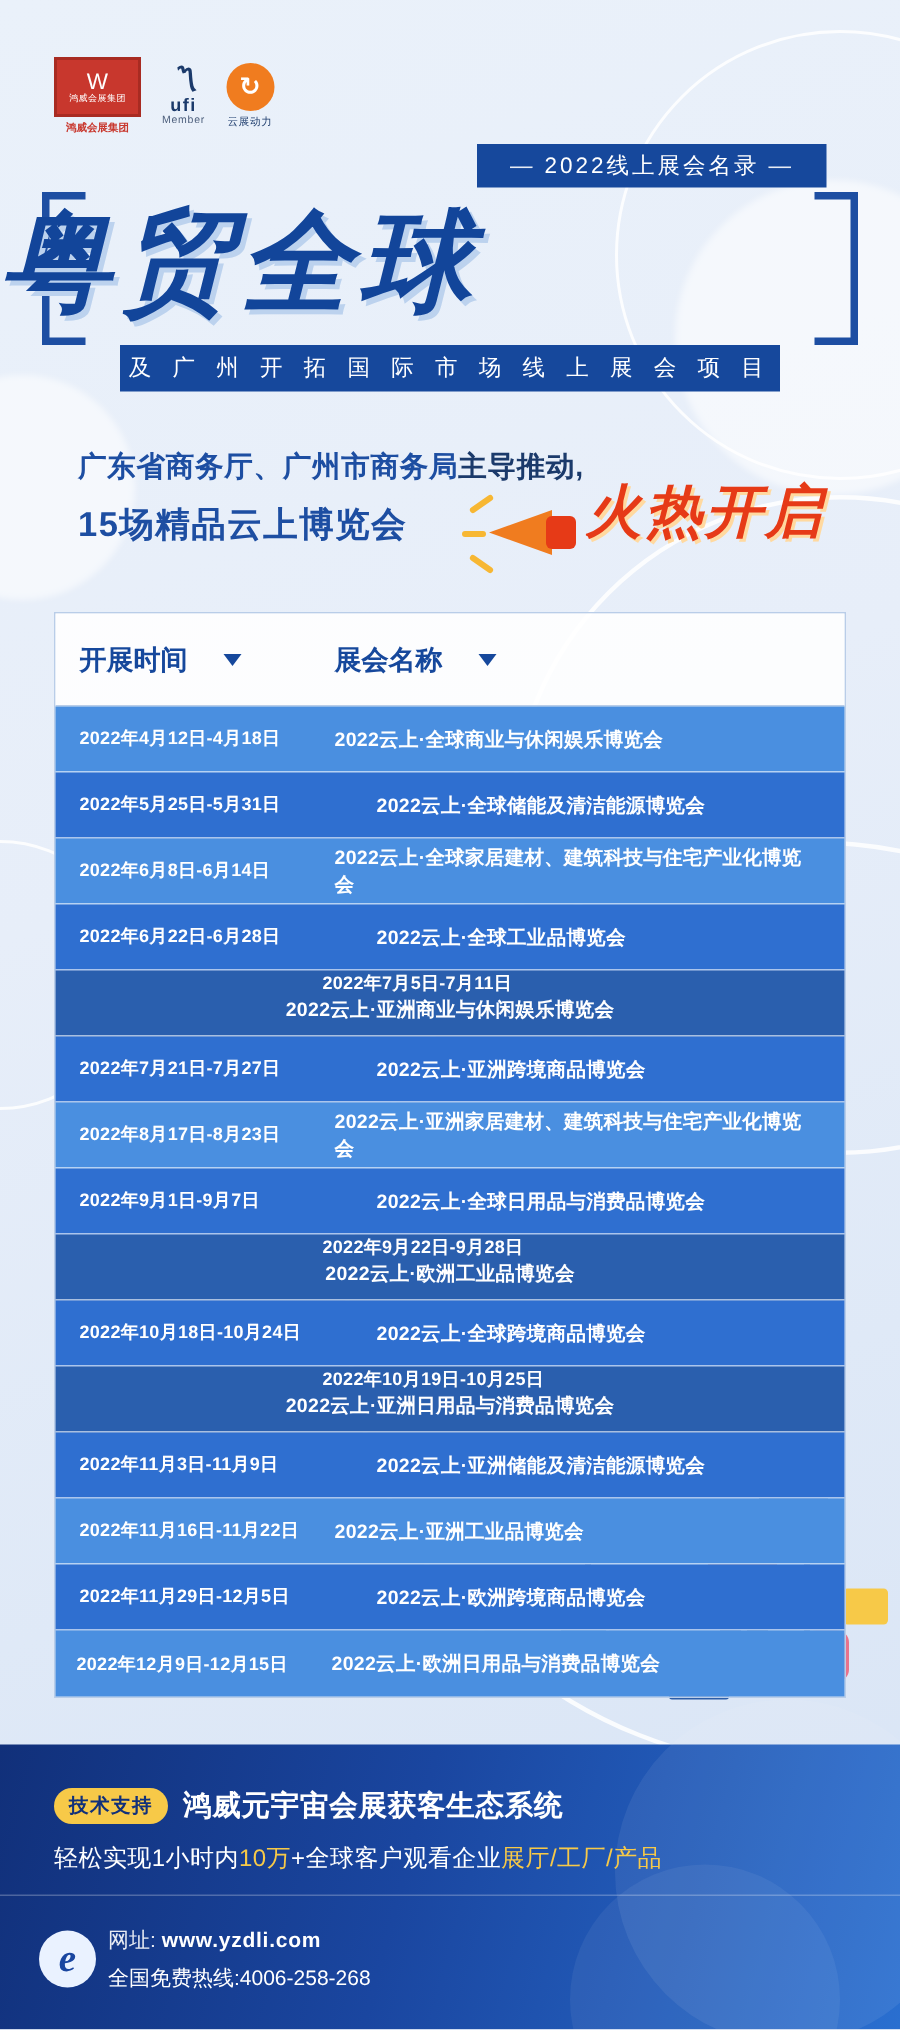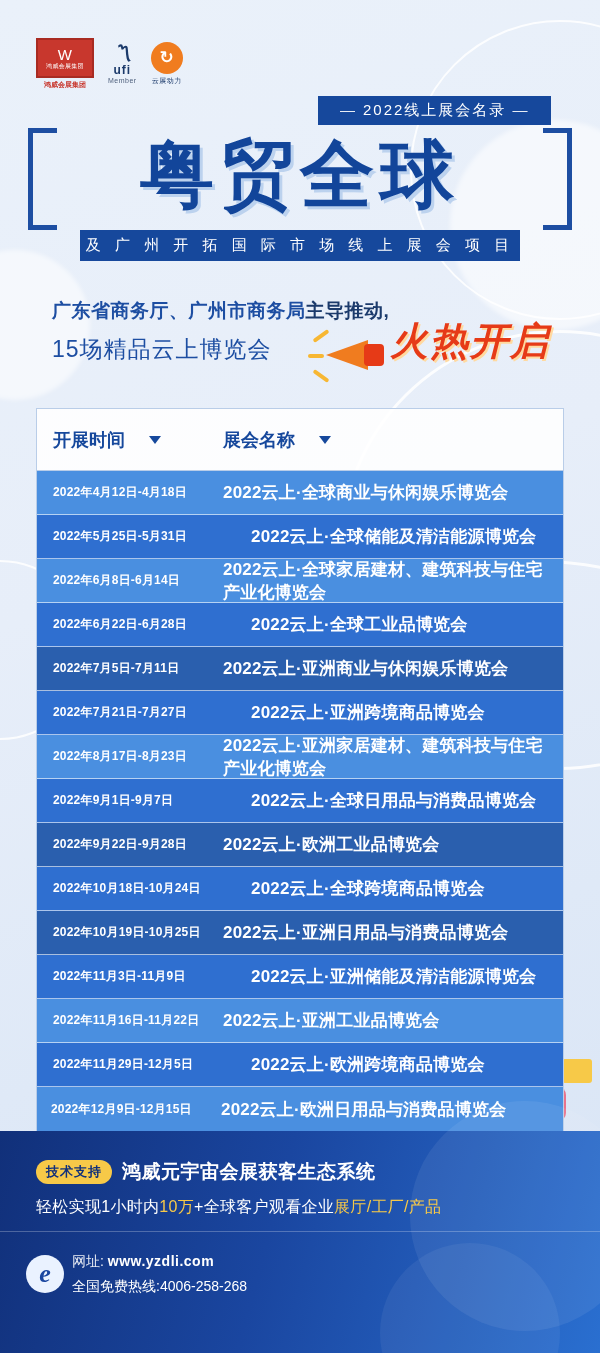--- a/index.html
+++ b/index.html
@@ -81,39 +81,39 @@
     position: absolute; left: 28px; top: 128px; width: 544px; height: 92px;
   }
   .brackets::before, .brackets::after {
     content: ""; position: absolute; top: 0; width: 24px; height: 92px;
     border: 5px solid #1d4ea2;
   }
   .brackets::before { left: 0; border-right: none; }
   .brackets::after { right: 0; border-left: none; }
   .main-title {
     position: absolute; left: 0; top: 126px; width: 600px;
-    text-align: center;
     font-family: "DejaVu Sans", "Liberation Sans", sans-serif;
     font-size: 74px; font-weight: bold; letter-spacing: 6px;
     color: #12459a;
     text-shadow: 3px 3px 0 #bcd2ee;
+    font-style: italic;
   }
   .subtitle-bar {
     position: absolute; left: 80px; top: 230px; width: 440px;
     background: #16489c; color: #fff; text-align: center;
     font-size: 15px; letter-spacing: 5px; padding: 6px 0;
   }
 
   
   .promo {
     position: absolute; left: 52px; top: 298px; width: 520px;
   }
   .promo-l1 { font-size: 19px; font-weight: bold; color: #1b3a6b; letter-spacing: .5px;}
   .promo-l1 .hl { color: #1d4ea2; }
-  .promo-l2 { font-size: 23px; font-weight: normal; color: #1d4ea2; margin-top: 10px; letter-spacing: 1px;}
+  .promo-l2 { font-size: 23px; font-weight: bold; color: #1d4ea2; margin-top: 10px; letter-spacing: 1px;}
   .promo-hot {
     position: absolute; left: 390px; top: 316px;
     font-size: 38px; font-weight: bold; color: #e63a17;
     letter-spacing: 2px; font-style: italic;
     text-shadow: 2px 2px 0 #ffd9a0;
   }
   .megaphone {
     position: absolute; left: 318px; top: 330px;
     width: 76px; height: 52px;
   }
@@ -159,27 +159,27 @@
     border-top: 8px solid #16489c;
   }
   .row {
     display: flex; align-items: center; height: 44px;
     padding: 0 16px;
     border-bottom: 1px solid rgba(255,255,255,0.6);
   }
   .row:last-child { border-bottom: none; padding-left: 14px; }
   .row.odd { background: #4a8fe0; }
   .row.even { background: #2f6fd0; gap: 28px; }
-  .row.alt-dark { background: #2a5fae; }
+  .row.alt-dark { background: #2a5fae; flex-direction: column; }
   .cell-date {
     width: 170px; font-size: 12px; font-weight: bold; color: #ffffff;
     letter-spacing: .2px;
   }
   .cell-name {
-    flex: 1; font-size: 17px; font-weight: bold; color: #ffffff;
+    flex: 1; font-size: 13px; font-weight: bold; color: #ffffff;
     letter-spacing: .2px;
   }
 
   
   .illus { position: absolute; right: 10px; bottom: 196px; width: 230px; height: 160px; }
   .screen {
     position: absolute; left: 30px; top: 30px; width: 150px; height: 96px;
     background: #eef5ff; border: 4px solid #2b5da8; border-radius: 4px;
   }
   .screen .line { position: absolute; height: 5px; background: #c3d8f3; border-radius: 2px; }
@@ -208,21 +208,21 @@
   .bubble {
     position: absolute; left: 146px; top: -6px; width: 46px; height: 30px;
     background: #2b5da8; border-radius: 8px;
   }
   .bubble .dot { position: absolute; top: 12px; width: 5px; height: 5px; background: #fff; border-radius: 50%;}
   .bubble .d1{left:9px;} .bubble .d2{left:20px;} .bubble .d3{left:31px;}
   .yellow-box { position: absolute; right: -2px; top: 62px; width: 30px; height: 24px; background: #f7c948; border-radius: 3px;}
 
   
   .footer {
-    position: absolute; left: 0; bottom: 0; width: 600px; height: 222px;
+    position: absolute; left: 0; bottom: 0; width: 600px; height: 190px;
     background: linear-gradient(105deg,#11307a 0%, #1a46a0 45%, #2a6fd0 100%);
     color: #fff;
   }
   .footer-deco {
     position: absolute; right: -40px; top: -30px; width: 230px; height: 230px;
     border-radius: 50%; background: rgba(255,255,255,0.07);
   }
   .footer-deco2 {
     position: absolute; right: 40px; bottom: -70px; width: 180px; height: 180px;
     border-radius: 50%; background: rgba(255,255,255,0.06);

